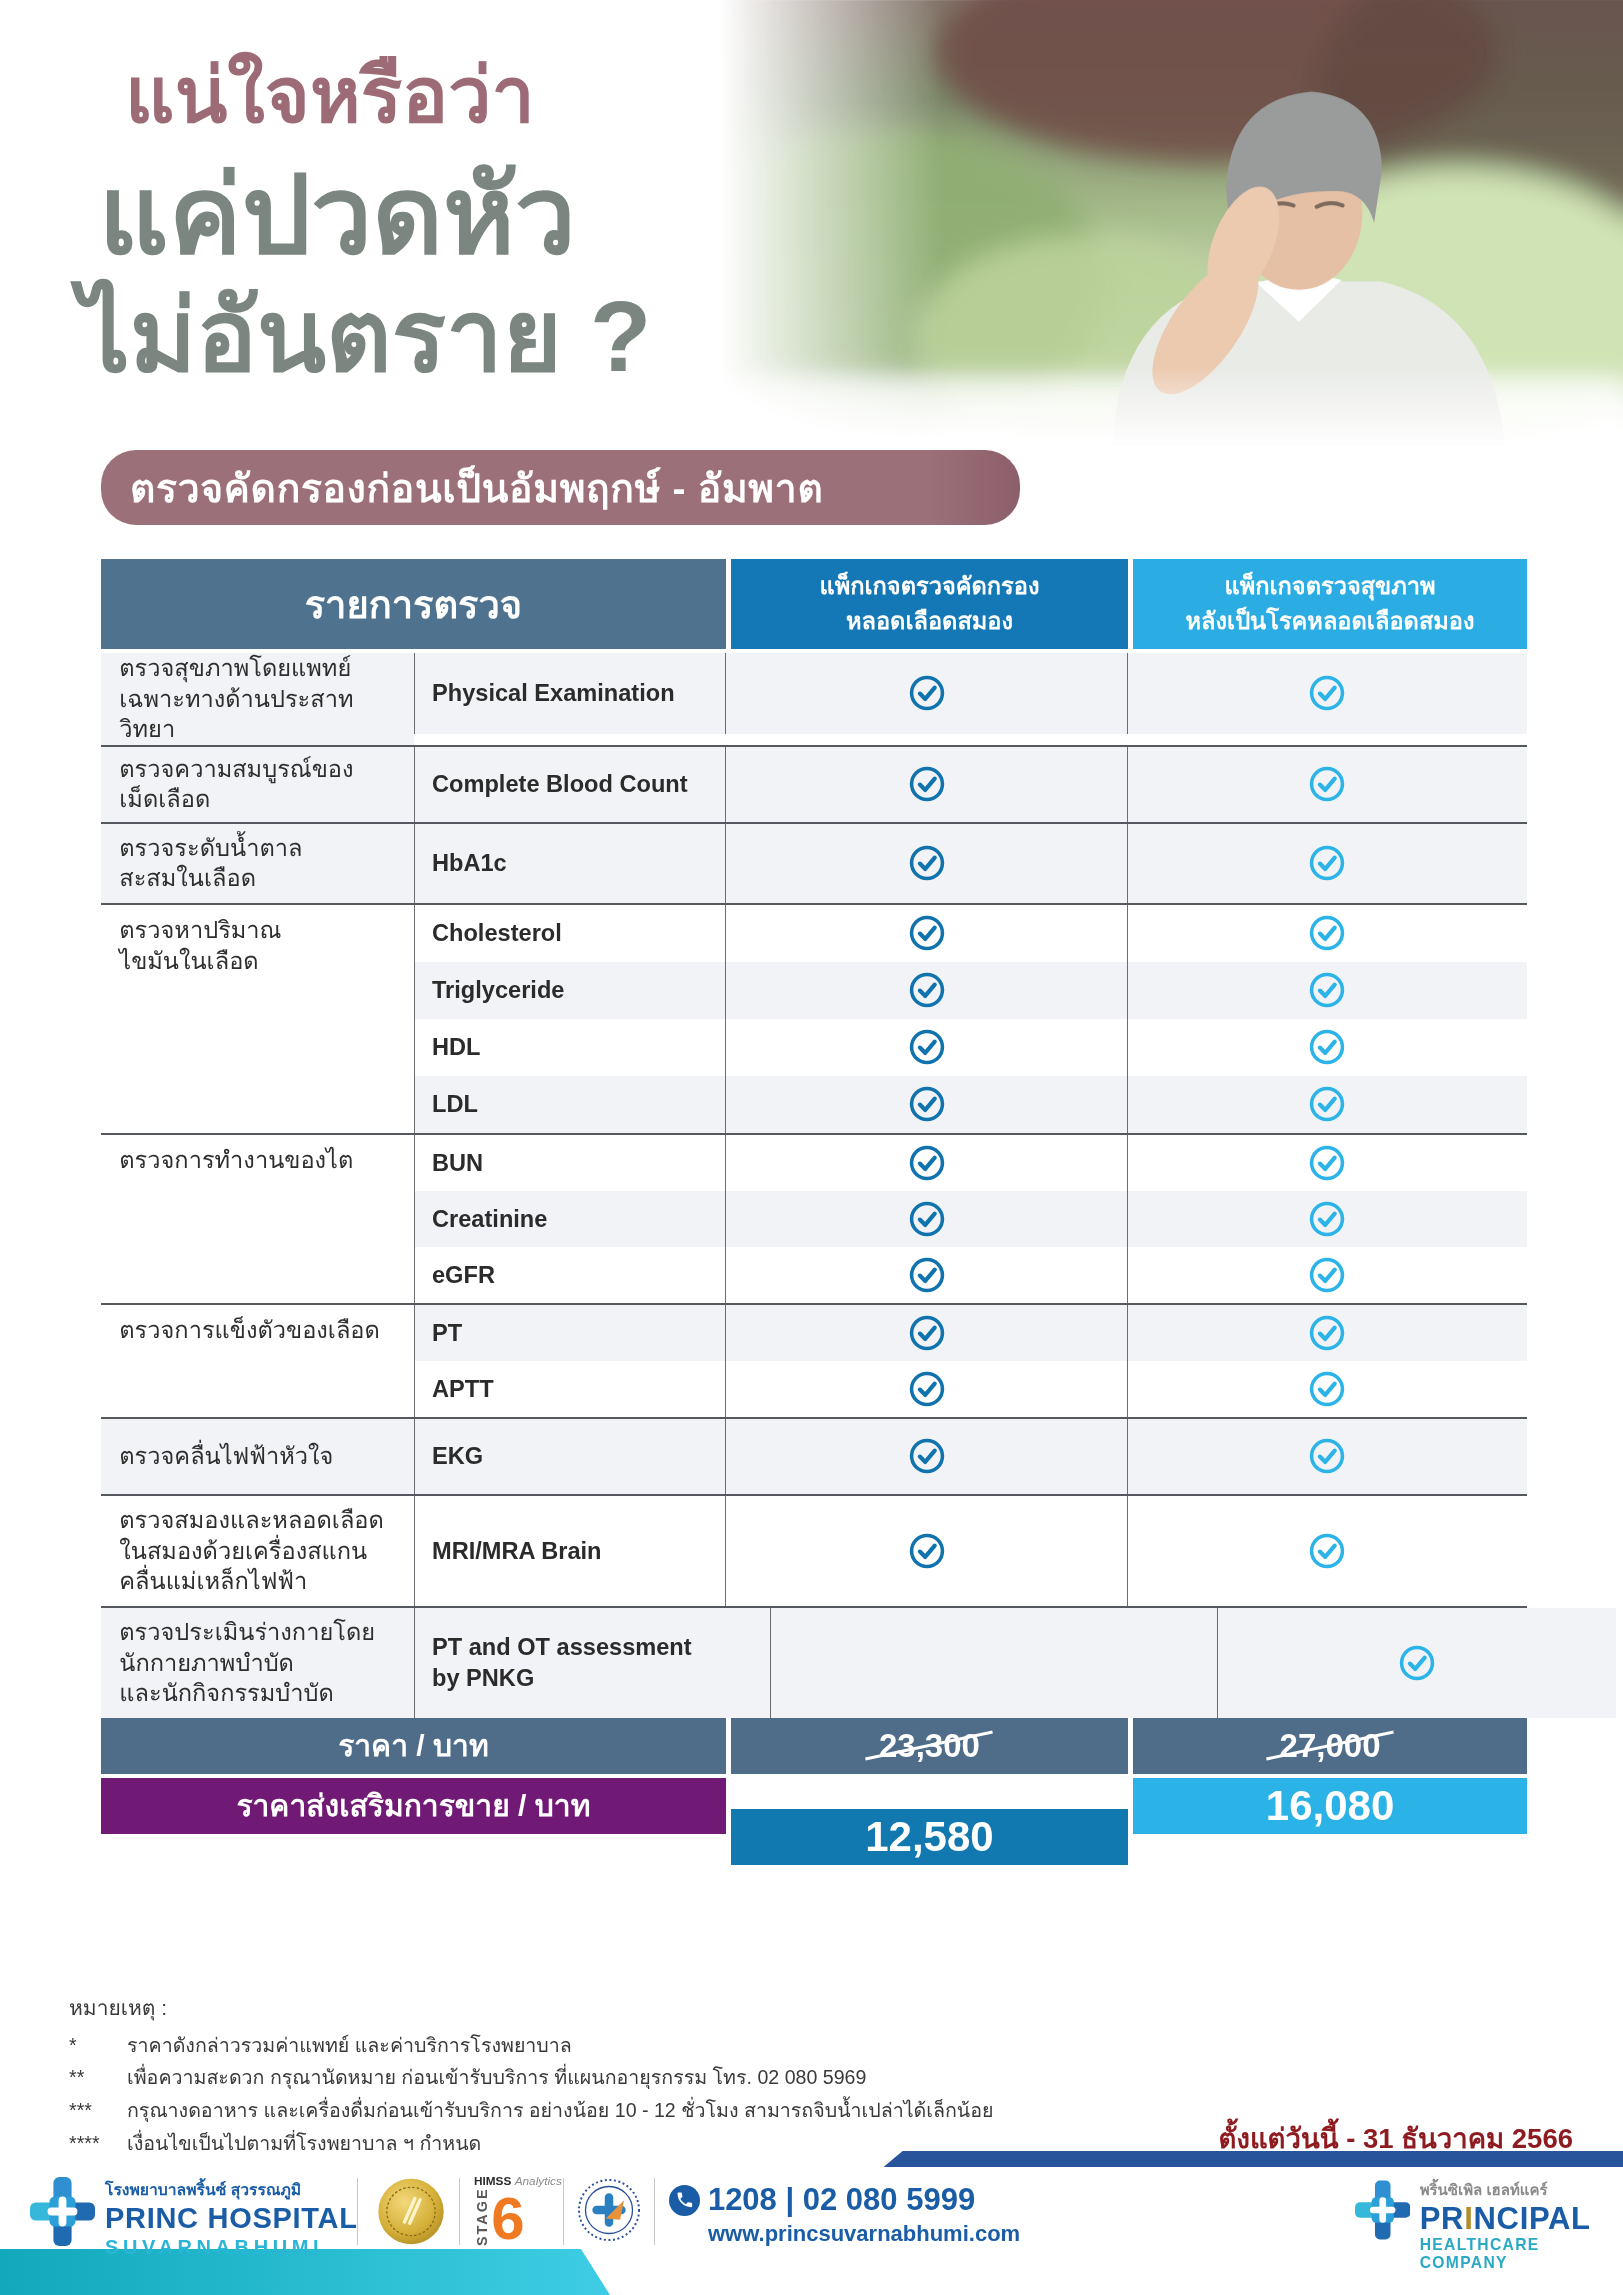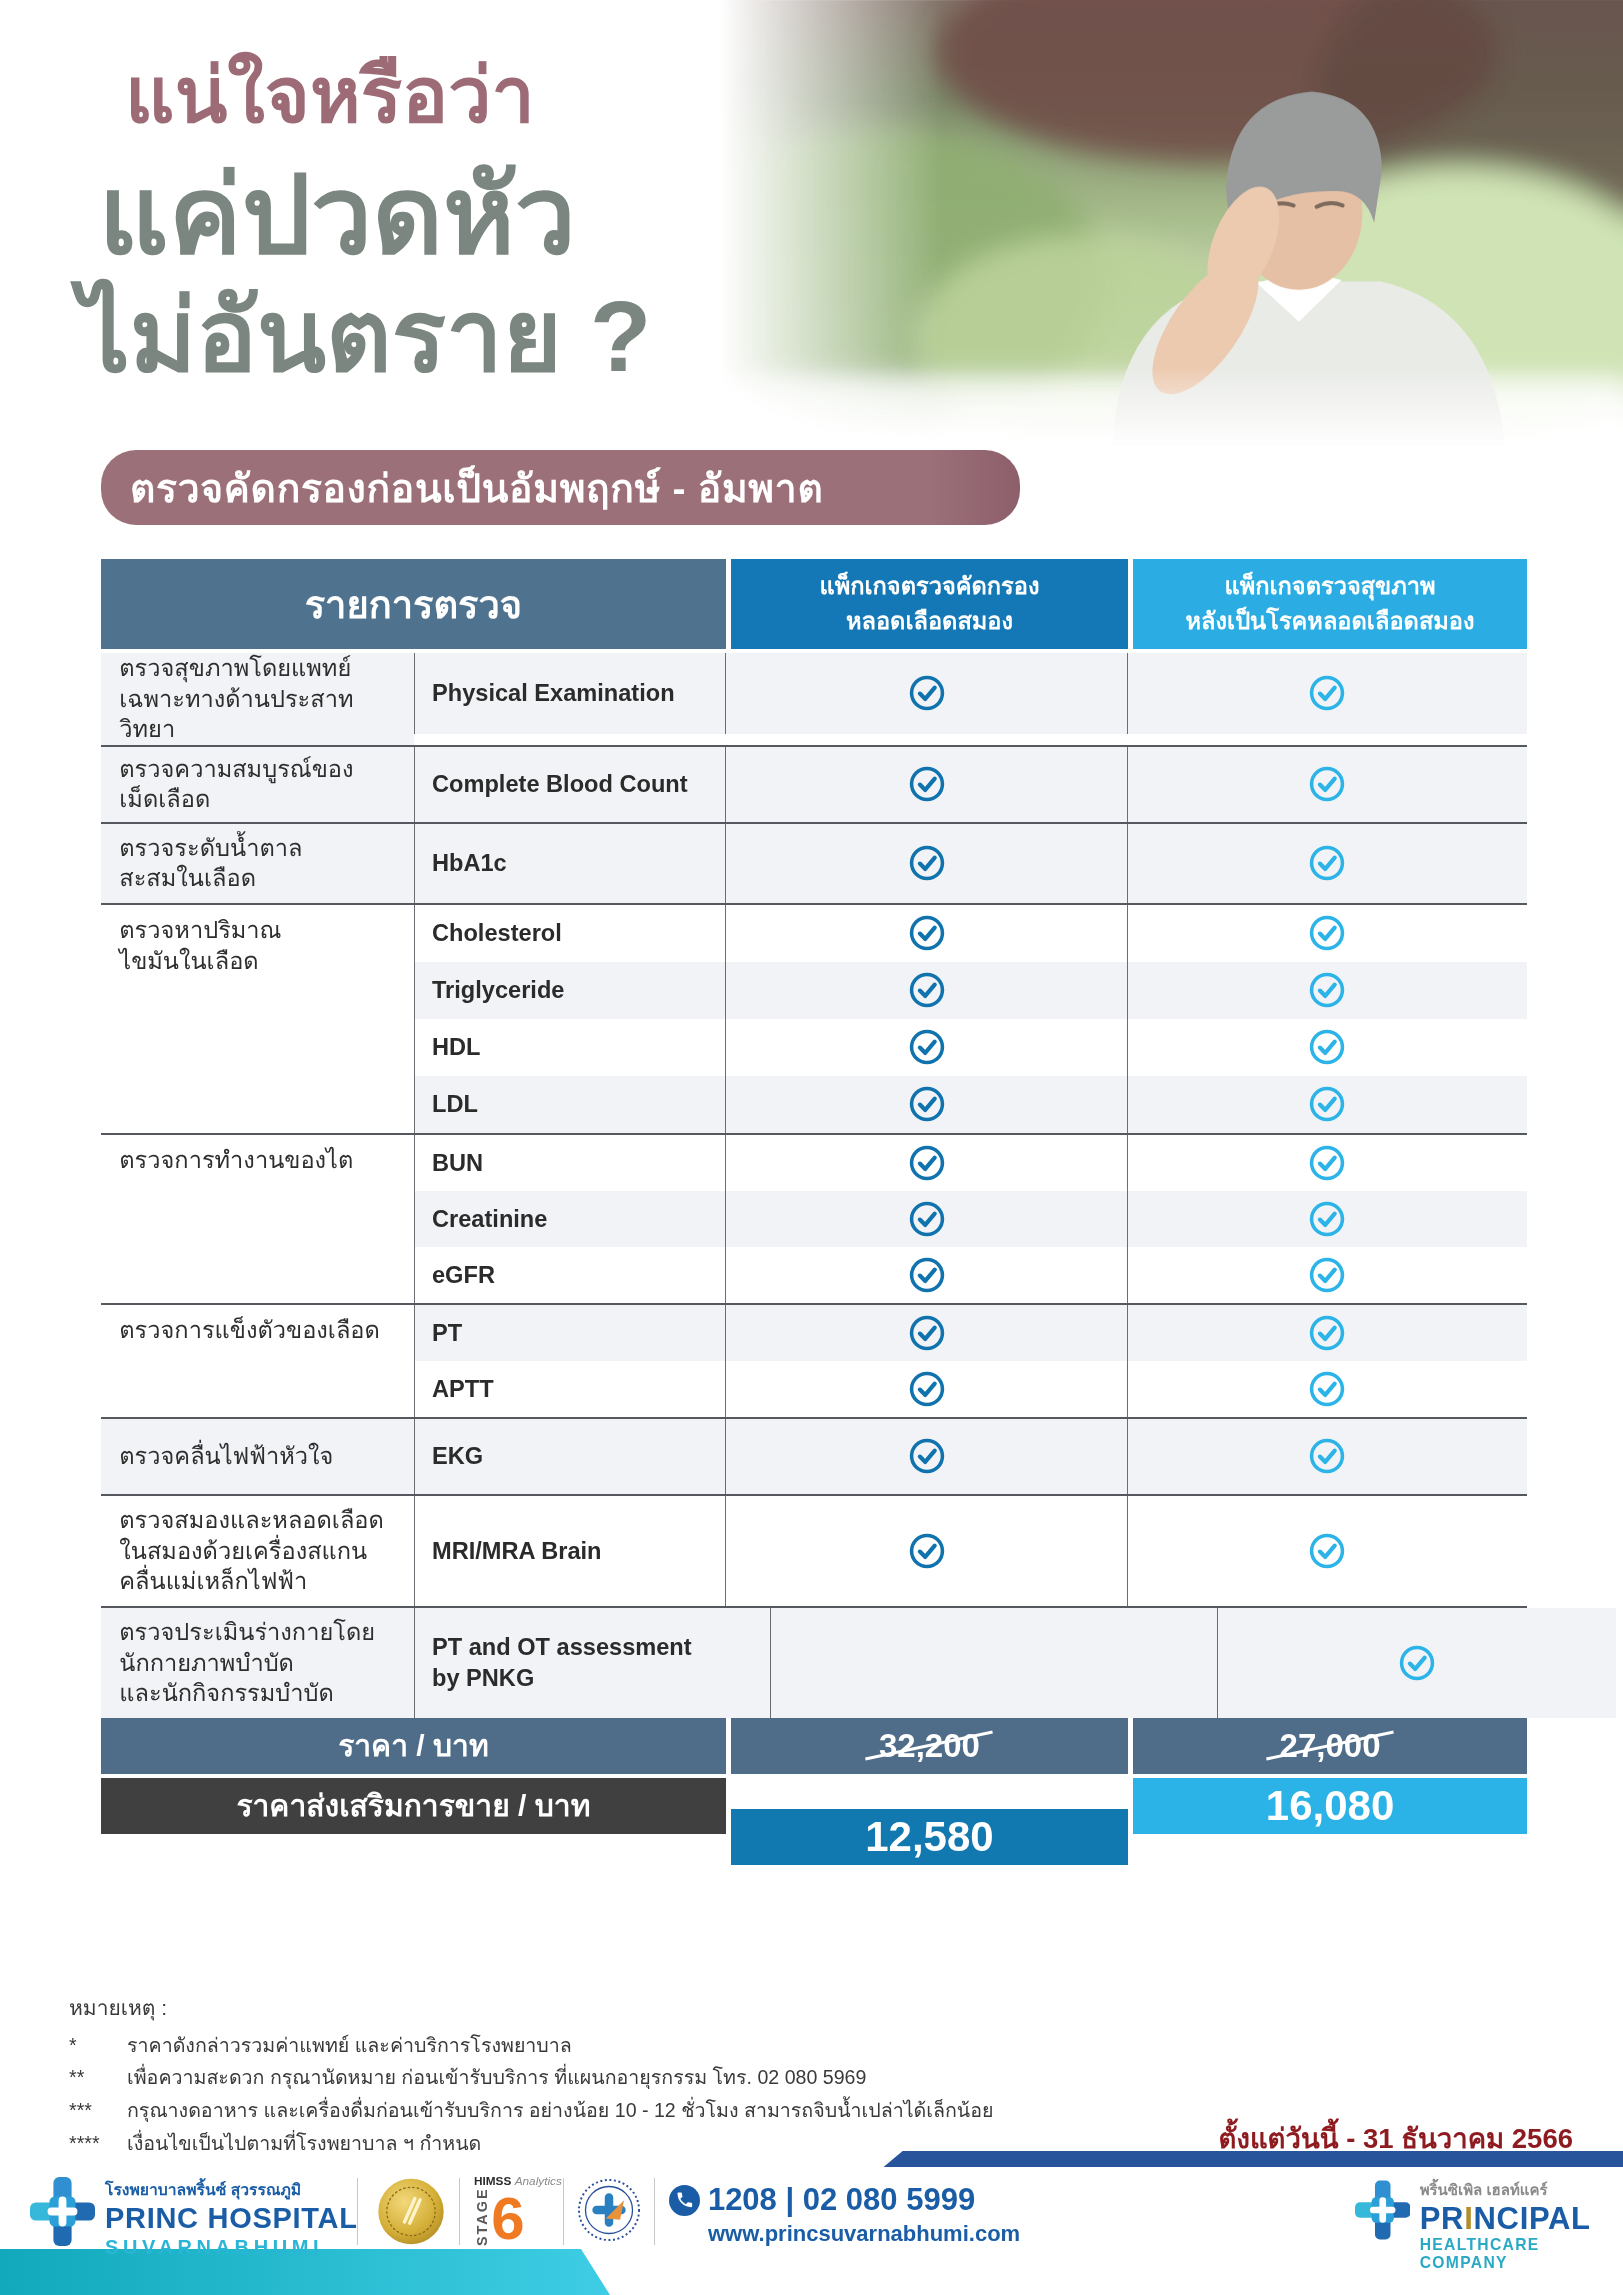--- a/index.html
+++ b/index.html
@@ -49,21 +49,21 @@
 
   
   .price-row,.promo-row{display:flex;}
   .price-row{margin-top:0;}
   .promo-row{margin-top:3.9px;}
   .p-cell{height:56px;display:flex;align-items:center;justify-content:center;box-sizing:border-box;}
   .p-label{width:625px;color:#fff;font-size:30px;font-weight:bold;}
   .p-v1{width:397px;margin-left:5.2px;}
   .p-v2{width:394px;margin-left:5.2px;}
   .price-row .p-label,.price-row .p-v1,.price-row .p-v2{background:#4F6D89;}
-  .promo-row .p-label{background:#404040;}
+  .promo-row .p-label{background:#701a75;}
   .promo-row .p-v1{background:#1278B0;margin-top:31px;}
   .promo-row .p-v2{background:#2BB2E6;}
   .strike{position:relative;color:#fff;font-size:33px;font-weight:bold;padding:0 3.9px;}
   .strike::after{content:"";position:absolute;left:-10%;right:-10%;top:46%;height:3.3px;
                  background:#fff;transform:rotate(-12deg);}
   .promo-val{color:#fff;font-size:42px;font-weight:bold;}
 
   
   .notes{position:absolute;left:69px;top:1991px;width:1145px;color:#3A3A3A;z-index:4;}
   .notes-heading{font-size:21px;margin-bottom:5.2px;}
@@ -452,21 +452,21 @@
                 </svg>
               </div>
             </div>
           </div>
         </div>
       </div>
 
     <div class="price-row">
       <div class="p-cell p-label">ราคา / บาท</div>
       <div class="p-cell p-v1">
-        <span class="strike">32,200</span>
+        <span class="strike">23,300</span>
       </div>
       <div class="p-cell p-v2">
         <span class="strike">27,000</span>
       </div>
     </div>
 
     <div class="promo-row">
       <div class="p-cell p-label">ราคาส่งเสริมการขาย / บาท</div>
       <div class="p-cell p-v1">
         <span class="promo-val">12,580</span>

